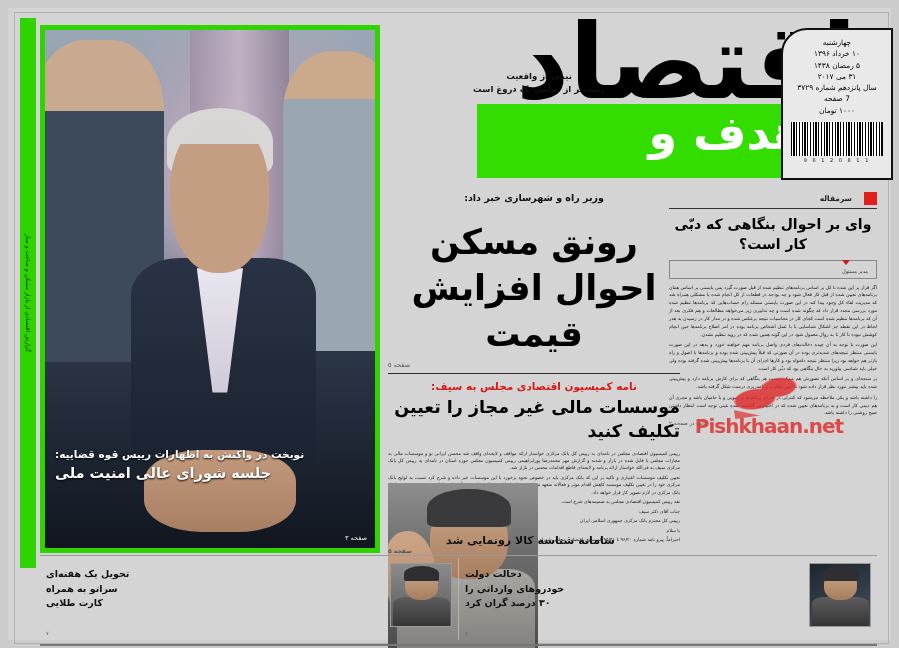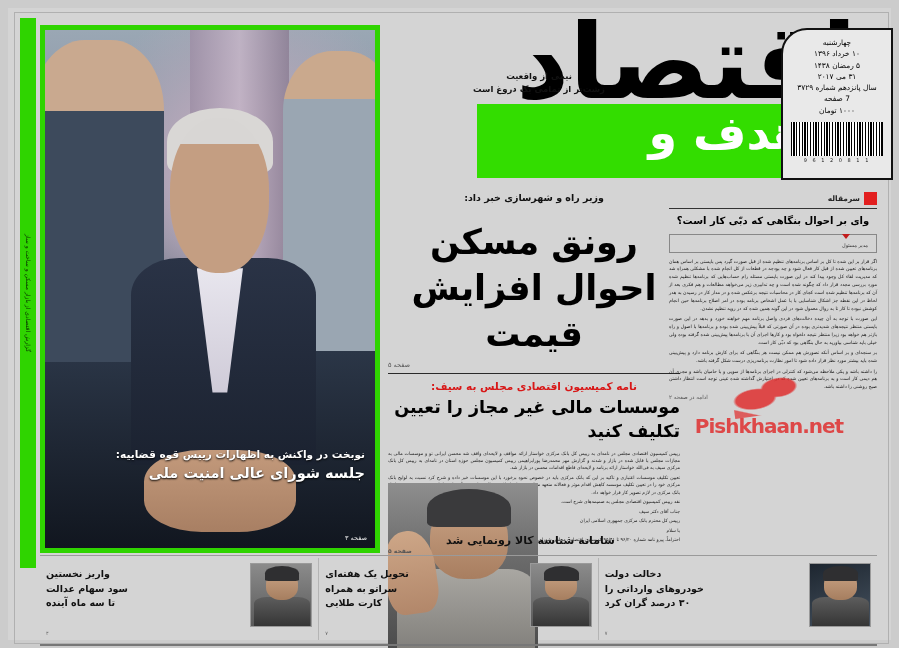--- a/index.html
+++ b/index.html
@@ -127,21 +127,21 @@
     background:linear-gradient(180deg,#e8e6ee,#cfcbd8);
     clip-path:polygon(0 0,100% 0,66% 100%,34% 100%);
   }
   .fig.hands{
     left:30%;bottom:3%;width:46%;height:16%;
     background:linear-gradient(180deg,#c39a7c,#a87f63);
     border-radius:38%;
   }
   .photo-overlay{
     position:absolute;left:0;right:0;bottom:58px;
-    padding:6px 10px;text-align:right;
+    padding:6px 10px;text-align:left;
   }
   .po-kicker{font-size:10.5px;color:#ffffff;font-weight:bold;line-height:1.5;text-shadow:0 1px 2px #000;}
   .po-head{font-size:14.5px;color:#ffffff;font-weight:bold;line-height:1.48;text-shadow:0 1px 2px #000;}
   .photo-pageref{
     position:absolute;right:8px;bottom:6px;font-size:6.5px;color:#eee;
   }
   
   .center-col{
     position:absolute;left:388px;top:192px;width:292px;height:362px;
   }
@@ -184,26 +184,26 @@
   .article-text p{margin:0 0 2px;}
   .center-caption{
     position:absolute;left:0;right:7px;bottom:0;
     text-align:center;font-size:11px;font-weight:bold;color:#111;
   }
   .center-caption-ref{font-size:6px;color:#555;text-align:left;}
   
   .right-col{
     position:absolute;right:22px;top:192px;width:208px;height:404px;
   }
-  .edit-head-row{display:flex;align-items:center;gap:4px;justify-content:flex-start;}
+  .edit-head-row{display:flex;align-items:center;gap:12px;justify-content:flex-start;}
   .red-square{width:13px;height:13px;background:#e21f1f;flex:0 0 auto;}
   .edit-label{font-size:7.5px;font-weight:bold;color:#222;}
   .edit-rule{border-top:1px solid #333;margin:3px 0 5px;}
   .edit-title{
-    text-align:center;font-size:10px;font-weight:bold;color:#000;line-height:1.45;
+    text-align:center;font-size:14px;font-weight:bold;color:#000;line-height:1.45;
     margin-bottom:5px;
   }
   .byline-box{
     border:1px solid #888;height:17px;position:relative;margin-bottom:5px;
   }
   .byline-tri{
     position:absolute;right:26px;top:-1px;width:0;height:0;
     border-left:4px solid transparent;border-right:4px solid transparent;
     border-top:5px solid #c21c1c;
   }
@@ -405,30 +405,17 @@
         <div class="t-hair"></div>
       </div>
       <div class="bs-text">
         <div>تحویل یک هفته‌ای</div>
         <div>سراتو به همراه</div>
         <div>کارت طلایی</div>
       </div>
       <span class="bs-ref">۷</span>
     </div>
 
-    <div class="bs-item">
-      <div class="bs-thumb">
-        <div class="t-body"></div>
-        <div class="t-face"></div>
-        <div class="t-hair"></div>
-      </div>
-      <div class="bs-text">
-        <div>واریز نخستین</div>
-        <div>سود سهام عدالت</div>
-        <div>تا سه ماه آینده</div>
-      </div>
-      <span class="bs-ref">۴</span>
-    </div>
 
 
   </div>
   <div class="strip-rule-bot"></div>
 </div>
 
 </body></html>

